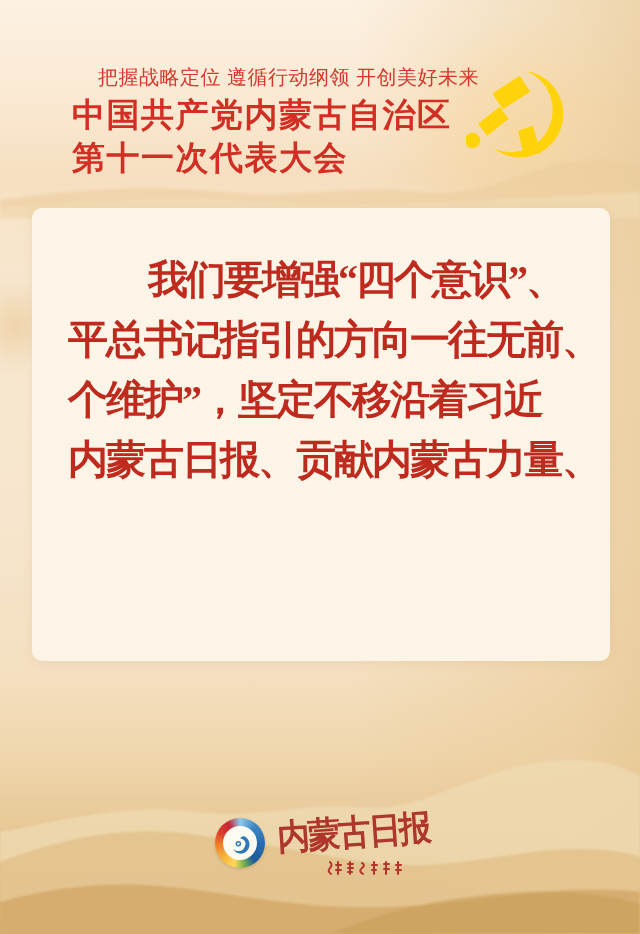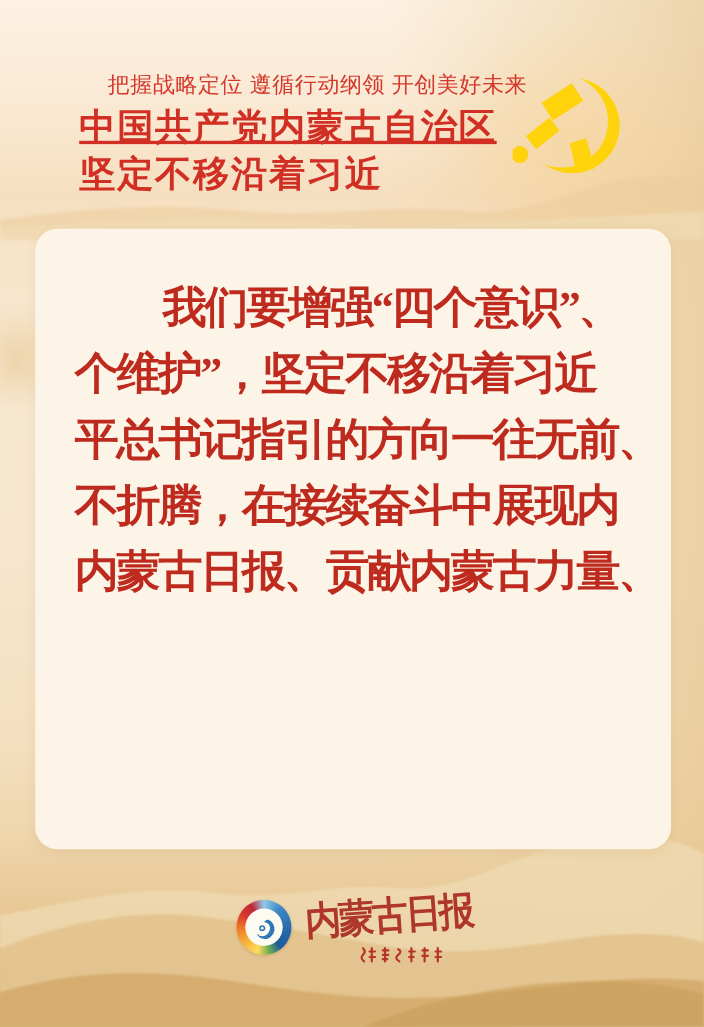--- a/index.html
+++ b/index.html
@@ -35,28 +35,28 @@
 
   
   .slogan{
     position:absolute;left:75px;top:64px;
     font-size:20px;font-weight:400;color:#d4382c;letter-spacing:.5px;white-space:nowrap;margin-left:23px;
   }
   .title-line{
     position:absolute;left:72px;
     font-size:33px;font-weight:800;color:#d22f24;letter-spacing:1.5px;white-space:nowrap;
   }
-  .title-line.l1{top:93px;text-decoration:underline;}
+  .title-line.l1{top:93px;}
   .title-line.l2{top:136px;}
   .party-emblem{position:absolute;left:466px;top:64px;width:98px;height:106px;}
 
   
   .quote-panel{
-    position:absolute;left:32px;top:208px;width:578px;height:564px;
-    background:#fcf4e6;border-radius:20px;
+    position:absolute;left:32px;top:208px;width:578px;height:453px;
+    background:#fcf4e6;border-radius:10px;
     box-shadow:0 2px 10px rgba(197,158,105,.18);
   }
   .quote-text{
     position:absolute;left:36px;top:42px;right:16px;
     font-family:"Liberation Serif","DejaVu Serif",serif;
     font-size:40px;font-weight:700;color:#be2a1e;
     letter-spacing:-2px;line-height:60px;
   }
   .quote-line{white-space:nowrap;}
   .quote-line:first-child{text-indent:2em;}
@@ -102,38 +102,37 @@
 
   <svg class="mountains-bottom" viewBox="0 0 640 194" preserveAspectRatio="none">
     <path d="M0 92 C60 82 120 62 200 72 C260 79 300 62 360 67 C420 72 452 42 520 26 C570 14 612 20 640 36 L640 194 L0 194 Z" fill="#efd9b2" opacity="0.8"></path>
     <path d="M0 122 C50 102 120 84 190 94 C252 102 292 110 352 120 C422 132 472 120 532 112 C582 106 622 110 640 117 L640 194 L0 194 Z" fill="#e2c28c" opacity="0.85"></path>
     <path d="M0 162 C70 142 132 140 212 152 C292 164 352 172 432 164 C502 157 572 144 640 152 L640 194 L0 194 Z" fill="#d5ab6b" opacity="0.9"></path>
     <path d="M330 194 C390 168 470 150 560 152 C590 153 620 158 640 164 L640 194 Z" fill="#c99c57" opacity="0.55"></path>
   </svg>
 
   <div class="slogan">把握战略定位 遵循行动纲领 开创美好未来</div>
   <div class="title-line l1">中国共产党内蒙古自治区</div>
-  <div class="title-line l2">坚定不移沿着习近</div>
+  <div class="title-line l2">第十一次代表大会</div>
 
   <svg class="party-emblem" viewBox="0 0 100 110">
     <g fill="#ffd30b" transform="rotate(12 50 55)">
       <path d="M52 6 A45 45 0 1 1 36 92 A36 36 0 0 0 52 6 Z"></path>
       <path d="M56 68 L70 60 L84 86 L68 94 Z"></path>
       <path d="M22 36 L46 12 L60 26 L36 50 Z"></path>
       <path d="M32 48 L44 58 L26 80 L14 70 Z"></path>
       <circle cx="12" cy="88" r="8"></circle>
     </g>
   </svg>
 
   <div class="quote-panel">
     <div class="quote-text">
       <div class="quote-line">我们要增强“四个意识”、</div>
+      <div class="quote-line">平总书记指引的方向一往无前、</div>
       <div class="quote-line">个维护”，坚定不移沿着习近</div>
-      <div class="quote-line">平总书记指引的方向一往无前、</div>
-      <div class="quote-line">不折腾，在接续奋斗中展现内</div>
       <div class="quote-line">内蒙古日报、贡献内蒙古力量、</div>
     </div>
   </div>
 
   <div class="footer">
     <div class="daily-logo">
       <div class="daily-logo-inner">
         <svg width="26" height="26" viewBox="0 0 32 32">
           <path d="M22 8 C29 12 30 22 23 27 C18 31 10 29 8 23 C11 27 18 27 21 22 C25 16 22 11 16 10 C18 8 20 7 22 8 Z" fill="#2e77b8"></path>
           <circle cx="14" cy="17" r="3.4" fill="#2e77b8"></circle>

